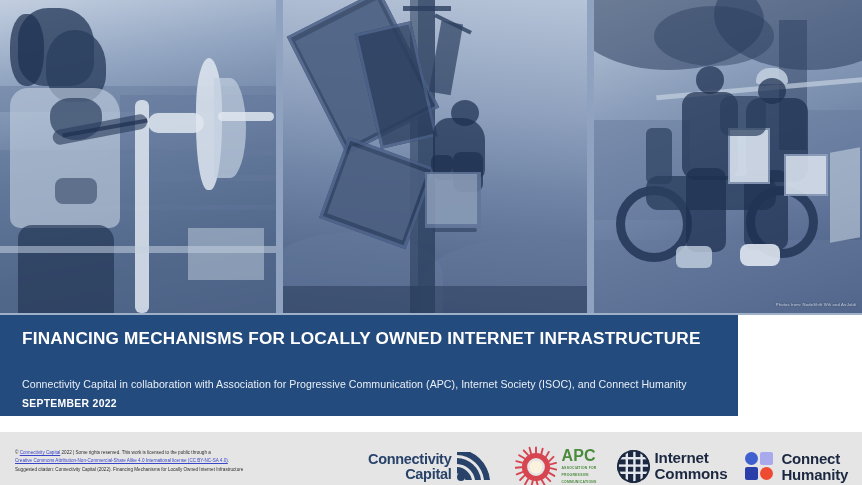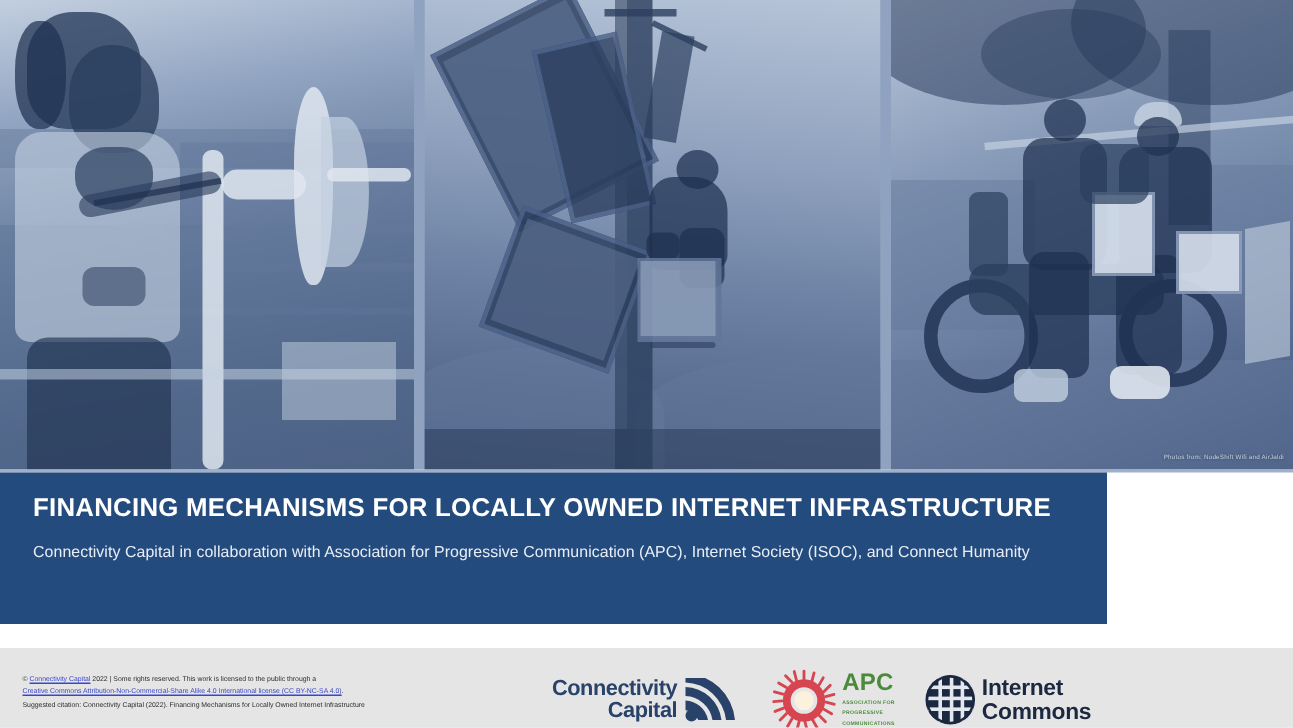--- a/index.html
+++ b/index.html
@@ -38,21 +38,21 @@
   
   .hero-sep { position:absolute; left:0; top:313px; width:862px; height:2px;
               background:#9fb0c9; }
 
   
   .banner { position:absolute; left:0; top:315px; width:738px; height:101px;
             background:#244b7d; padding:14px 22px 0 22px; }
   .banner h1 { color:#ffffff; font-size:17.2px; font-weight:bold;
      letter-spacing:.18px; line-height:1.1; white-space:nowrap; }
   .banner .sub { color:#e8eef6; font-size:10.6px; font-weight:normal;
-     margin-top:14px; letter-spacing:.05px; white-space:nowrap; }
+     margin-top:30px; letter-spacing:.05px; white-space:nowrap; }
   .banner .date { color:#ffffff; font-size:10.4px; font-weight:bold;
      margin-top:8px; letter-spacing:.3px; }
 
   
   .footer { position:absolute; left:0; top:432px; width:862px; height:69px;
             background:#e5e5e5; }
   .legal { position:absolute; left:15px; top:17px; width:330px;
            font-size:4.6px; line-height:1.85; color:#2c2c2c; }
   .legal a { color:#3a46c8; text-decoration:underline; }
   .legal .row { white-space:nowrap; }
@@ -70,21 +70,21 @@
   
   .apc { display:flex; align-items:center; margin-left:22px; }
   .apc-mark { position:relative; width:42px; height:42px; }
   .apc-txt { margin-left:4px; }
   .apc-txt .big { color:#4a8b3b; font-weight:bold; font-size:16px;
      line-height:1; letter-spacing:.2px; }
   .apc-txt .small { color:#4a8b3b; font-size:3.4px; line-height:1.45;
      font-weight:bold; letter-spacing:.25px; margin-top:2px; }
 
   
-  .isoc { display:flex; align-items:center; margin-left:20px; }
+  .isoc { display:flex; align-items:flex-start; margin-left:20px; }
   .isoc-globe { position:relative; width:33px; height:33px; border-radius:50%;
      background:#1b2840; overflow:hidden; }
   .isoc-txt { margin-left:5px; color:#1b2840; font-weight:bold;
      font-size:15.2px; line-height:1.05; letter-spacing:-.2px; }
 
   
   .chu { display:flex; align-items:center; margin-left:18px; }
   .chu-mark { position:relative; width:30px; height:30px; }
   .chu-mark i { position:absolute; width:13px; height:13px; }
   .chu-tl { left:0; top:0; background:#3f5fd0; border-radius:50%; }
@@ -211,20 +211,21 @@
         <div class="lite2" style="left:236px;top:150px;width:30px;height:90px;transform:skewY(-10deg);opacity:.6;"></div>
       </div>
       <div class="photo-credit">Photos from: NodeShift Wifi and AirJaldi</div>
     </div>
   </div>
   <div class="hero-sep"></div>
 
   <div class="banner">
     <h1>FINANCING MECHANISMS FOR LOCALLY OWNED INTERNET INFRASTRUCTURE</h1>
     <div class="sub">Connectivity Capital in collaboration with Association for Progressive Communication (APC), Internet Society (ISOC), and Connect Humanity</div>
+    <div class="date">SEPTEMBER 2022</div>
   </div>
 
   <div class="footer">
 
     <div class="legal">
       <div class="row">
         <span>© </span><a href="#">Connectivity Capital</a><span> 2022 | Some rights reserved. This work is licensed to the public through a</span>
       </div>
       <div class="row">
         <a href="#">Creative Commons Attribution-Non-Commercial-Share Alike 4.0 International license (CC BY-NC-SA 4.0)</a><span>.</span>
@@ -299,16 +300,28 @@
             </g>
             <circle cx="16.5" cy="16.5" r="15.4" fill="none" stroke="#1b2840" stroke-width="1.5"></circle>
           </svg>
         </div>
         <div class="isoc-txt">
           <div>Internet</div>
           <div>Commons</div>
         </div>
       </div>
 
+      <div class="chu">
+        <div class="chu-mark">
+          <i class="chu-tl"></i>
+          <i class="chu-tr"></i>
+          <i class="chu-bl"></i>
+          <i class="chu-br"></i>
+        </div>
+        <div class="chu-txt">
+          <div>Connect</div>
+          <div>Humanity</div>
+        </div>
+      </div>
 
     </div>
   </div>
 </div>
 
 </body></html>

